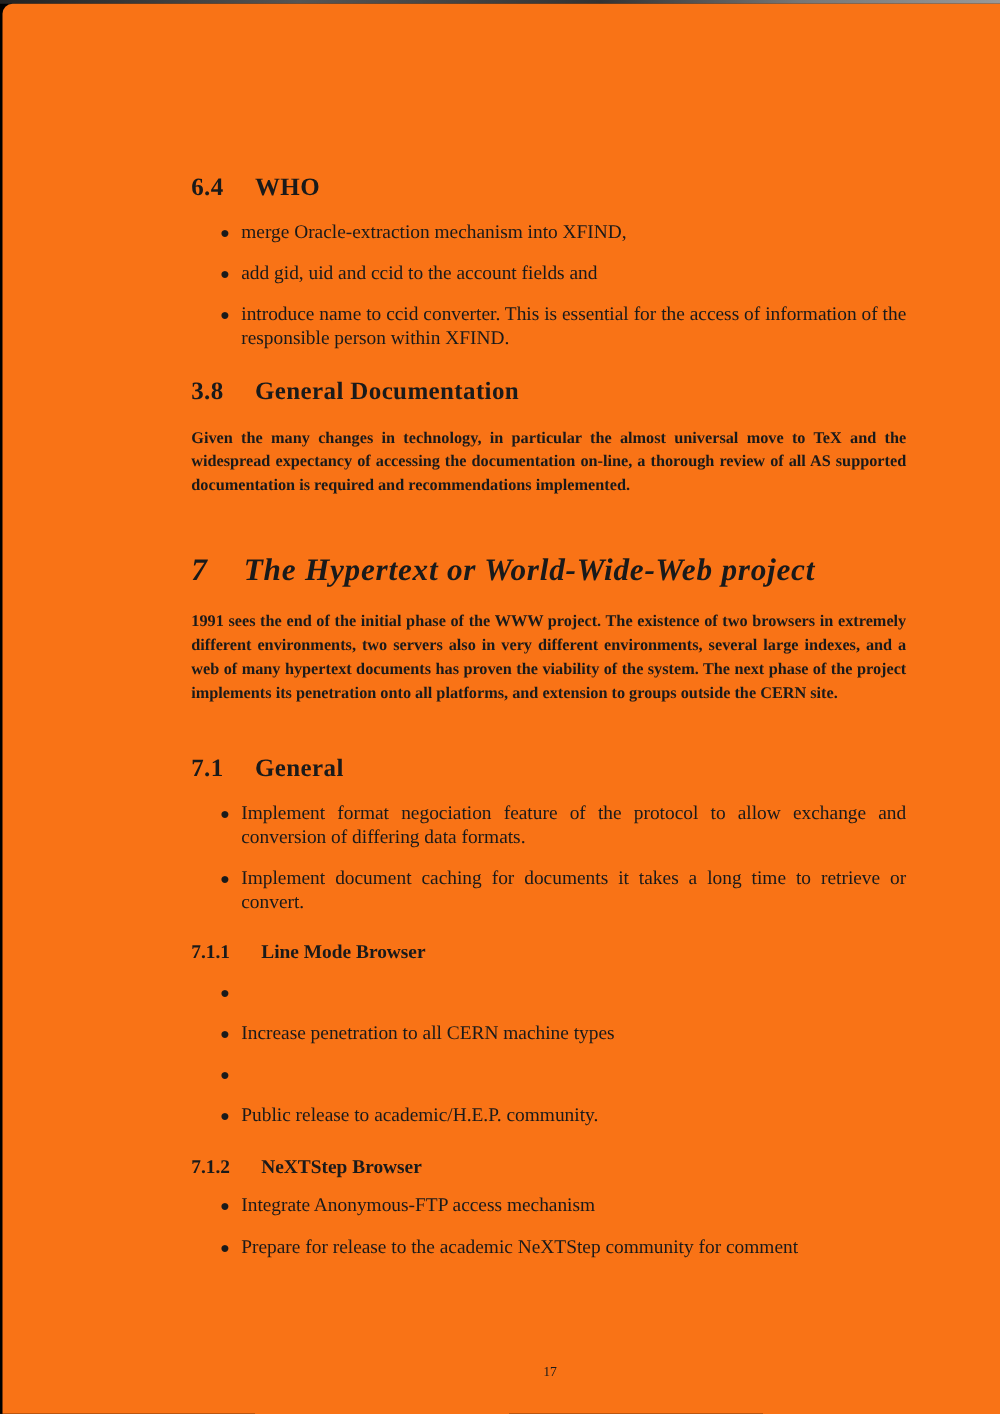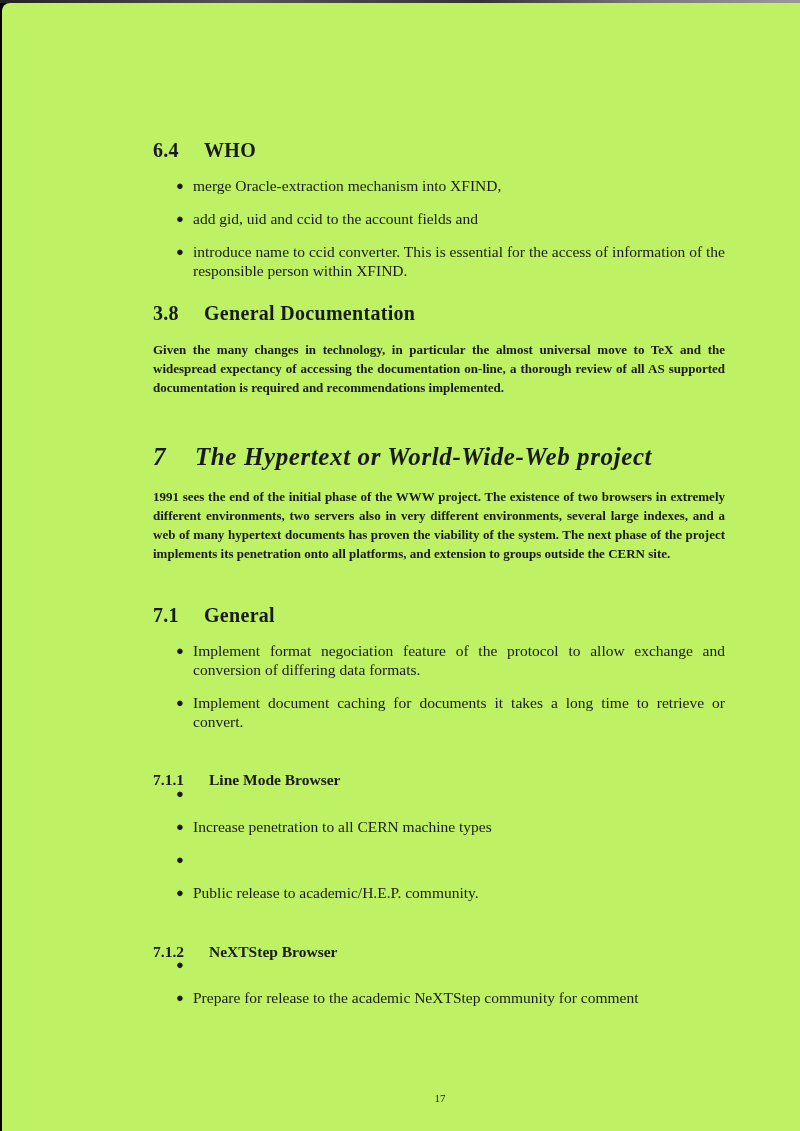--- a/index.html
+++ b/index.html
@@ -12,21 +12,21 @@
       height: 1131px;
       position: relative;
       overflow: hidden;
     }
     .page {
       position: absolute;
       left: 2px;
       top: 3px;
       width: 798px;
       height: 1128px;
-      background: #bef264;
+      background: #f97316;
       border-top-left-radius: 8px;
       font-family: "Liberation Serif", "DejaVu Serif", serif;
       color: #1a1a1a;
     }
     .scanline {
       position: absolute;
       left: 0;
       top: 0;
       width: 800px;
       height: 3px;
@@ -57,21 +57,21 @@
       font-style: italic;
     }
     .h1 .num { display: inline-block; width: 42px; }
     .h3 {
       position: absolute;
       left: 0;
       font-weight: bold;
       font-size: 15.5px;
       white-space: nowrap;
     }
-    .h3 .num { display: inline-block; width: 56px; margin-top: 18px; }
+    .h3 .num { display: inline-block; width: 56px; }
     .para {
       position: absolute;
       left: 0;
       width: 572px;
       font-size: 13px;
       line-height: 19px;
       text-align: justify;
       hyphens: manual;
       font-weight: bold;
     }
@@ -162,20 +162,21 @@
     <div class="item" style="top:881px;">
       <span class="bullet">●</span>
       <span>Public release to academic/H.E.P. community.</span>
     </div>
 
     <div class="h3" style="top:922px;">
       <span class="num">7.1.2</span><span>NeXTStep Browser</span>
     </div>
     <div class="item" style="top:953px;">
       <span class="bullet">●</span>
+      <span>Integrate Anonymous-FTP access mechanism</span>
     </div>
     <div class="item" style="top:986px;">
       <span class="bullet">●</span>
       <span>Prepare for release to the academic NeXTStep community for comment</span>
     </div>
 
     <div class="pagenum">17</div>
   </div>
 </div>
 

